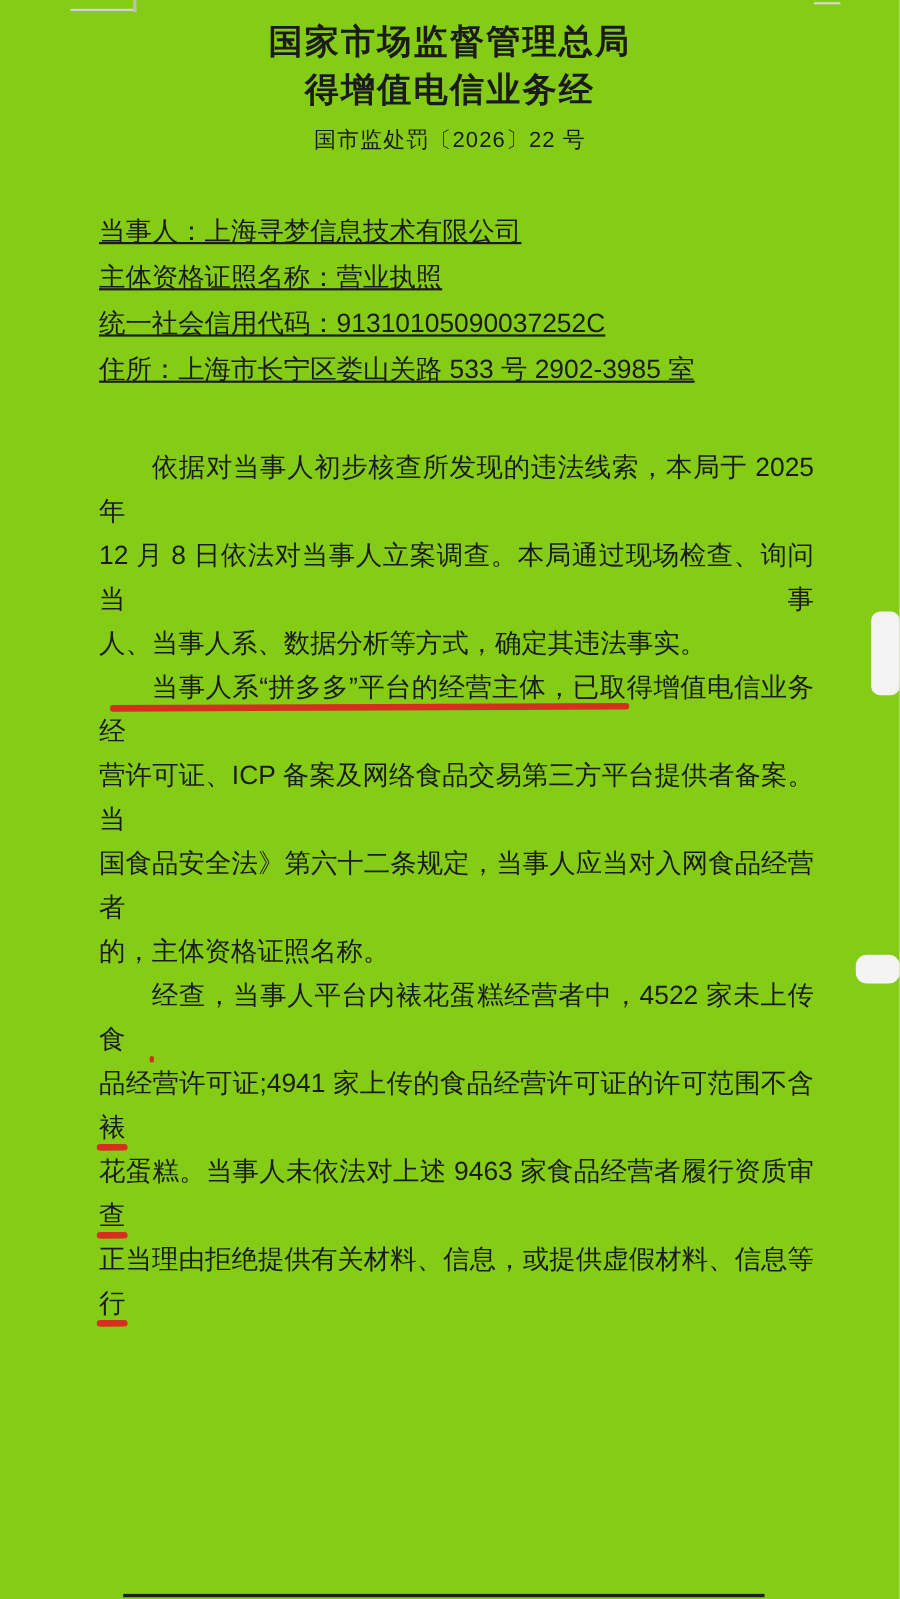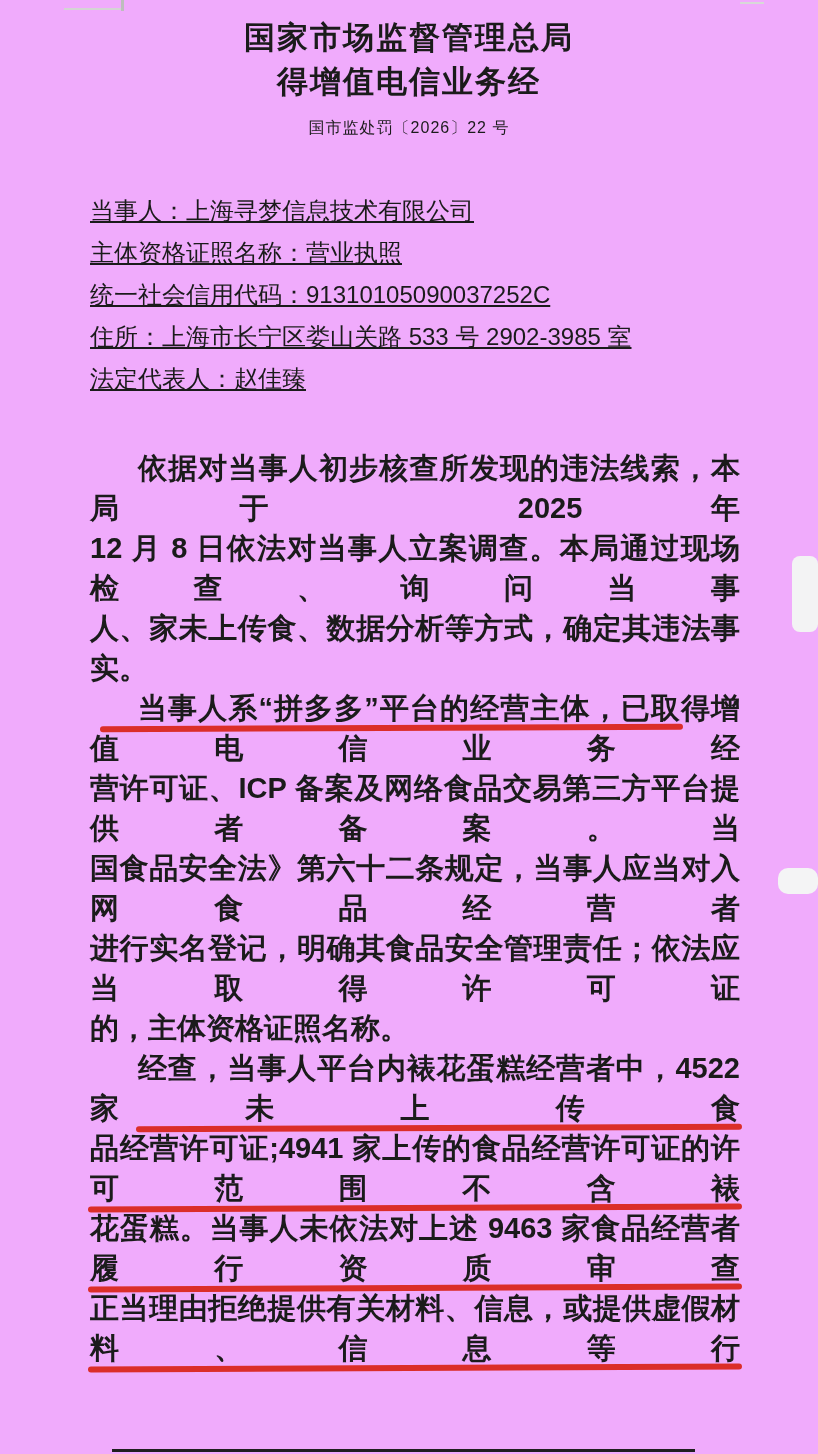--- a/index.html
+++ b/index.html
@@ -1,33 +1,33 @@
 <!DOCTYPE html>
 <html style="--ul: #d9271d; --rule: #1f1f1f;"><head>
 <meta charset="utf-8">
 <style>
   html,body{margin:0;padding:0;background:#ffffff;}
   .page{
     position:relative;
     width:818px;height:1454px;
-    background:#f0abfc;
+    background:#84cc16;
     font-family:"Liberation Sans",sans-serif;
     color:#1b1b1b;
     overflow:hidden;
   }
   
   .titles{text-align:center;padding-top:16px;}
   .t1{font-size:31px;font-weight:700;line-height:44px;letter-spacing:2px;}
-  .docnum{font-size:16px;line-height:32px;margin-top:8px;letter-spacing:1px;}
+  .docnum{font-size:20px;line-height:32px;margin-top:8px;letter-spacing:1px;}
   
   .meta{margin:46px 78px 0 90px;text-decoration:underline;}
   .mline{font-size:24px;line-height:42px;white-space:nowrap;}
   
   .doc-body{margin:48px 78px 0 90px;}
-  .bline{font-size:29px;line-height:40px;text-align:justify;font-weight:bold;}
+  .bline{font-size:24px;line-height:40px;text-align:justify;}
   .bline.fill{text-align-last:justify;}
   .bline.indent{text-indent:48px;}
   
   .u{position:relative;}
   .u::after{
     content:"";position:absolute;left:-2px;right:-2px;bottom:-7px;height:6px;
     background:var(--ul,#d9271d);border-radius:3px;opacity:.95;
     transform:rotate(-0.25deg);
   }
   .extl::after{left:-38px;}
@@ -55,31 +55,29 @@
     <div class="t1">国家市场监督管理总局</div>
     <div class="t1">得增值电信业务经</div>
     <div class="docnum">国市监处罚〔2026〕22 号</div>
   </div>
 
   <div class="meta">
       <div class="mline">当事人：上海寻梦信息技术有限公司</div>
       <div class="mline">主体资格证照名称：营业执照</div>
       <div class="mline">统一社会信用代码：91310105090037252C</div>
       <div class="mline">住所：上海市长宁区娄山关路 533 号 2902-3985 室</div>
-      <div class="mline">法定代表人：赵佳臻</div>
     </div>
 
   <div class="doc-body">
       <div class="bline indent fill"><span>依据对当事人初步核查所发现的违法线索，本局于 2025 年</span></div>
       <div class="bline fill"><span>12 月 8 日依法对当事人立案调查。本局通过现场检查、询问当事</span></div>
-      <div class="bline"><span>人、家未上传食、数据分析等方式，确定其违法事实。</span></div>
+      <div class="bline"><span>人、当事人系、数据分析等方式，确定其违法事实。</span></div>
       <div class="bline indent fill"><span class="u extl">当事人系“拼多多”平台的经营主体，已取</span><span>得增值电信业务经</span></div>
       <div class="bline fill"><span>营许可证、ICP 备案及网络食品交易第三方平台提供者备案。当</span></div>
       <div class="bline fill"><span>国食品安全法》第六十二条规定，当事人应当对入网食品经营者</span></div>
-      <div class="bline fill"><span>进行实名登记，明确其食品安全管理责任；依法应当取得许可证</span></div>
       <div class="bline"><span>的，主体资格证照名称。</span></div>
       <div class="bline indent fill"><span class="u">经查，当事人平台内裱花蛋糕经营者中，4522 家未上传食</span></div>
       <div class="bline fill"><span class="u">品经营许可证;4941 家上传的食品经营许可证的许可范围不含裱</span></div>
       <div class="bline fill"><span class="u">花蛋糕。当事人未依法对上述 9463 家食品经营者履行资质审查</span></div>
       <div class="bline fill"><span class="u">正当理由拒绝提供有关材料、信息，或提供虚假材料、信息等行</span></div>
     </div>
 
   <div class="bottom-rule"></div>
 </div>
 

